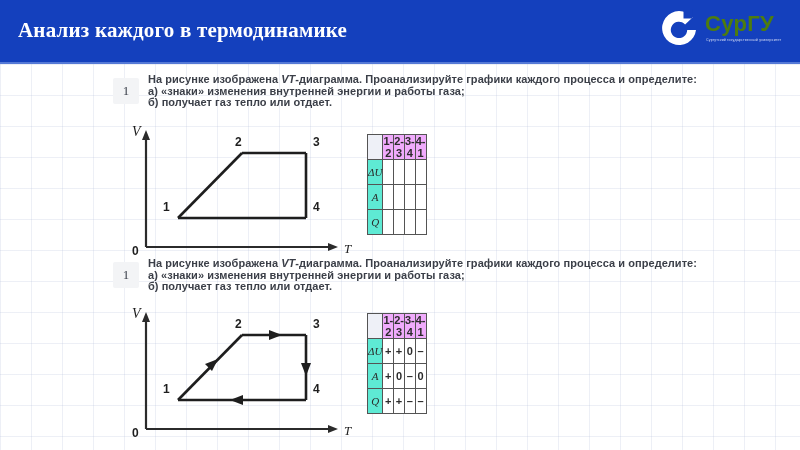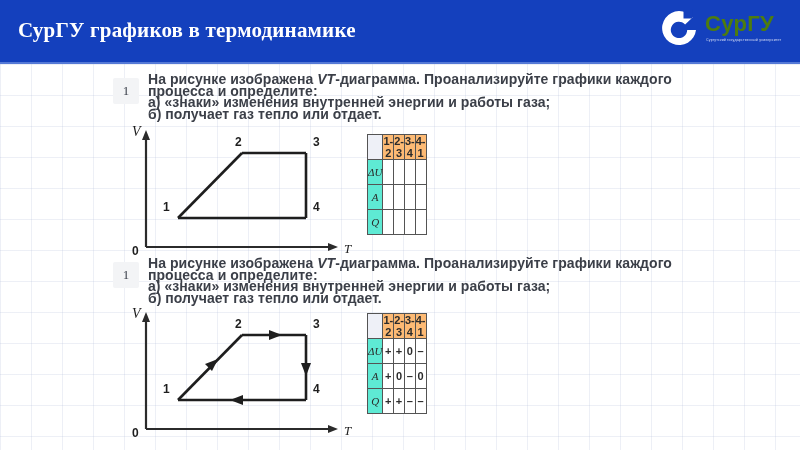--- a/index.html
+++ b/index.html
@@ -103,21 +103,21 @@
     text-align: center;
     color: #3a3f4a;
     font-family: "Liberation Serif", serif;
     font-size: 13px;
   }
   .task-text {
     position: absolute;
     left: 148px; top: 0;
     width: 560px;
     color: #3b3f48;
-    font-size: 14px;
+    font-size: 11px;
     font-weight: bold;
     line-height: 11.6px;
     letter-spacing: .05px;
   }
   .task-text .ital { font-style: italic; }
 
   
   .diagram { position: absolute; }
   .diagram-1 { left: 110px; top: 48px; }
   .diagram-2 { left: 110px; top: 46px; }
@@ -136,30 +136,30 @@
     height: 24px;
     text-align: center;
     vertical-align: middle;
     padding: 0;
     font-size: 11px;
     color: #2b2b2b;
   }
   .tbl .col-lbl { width: 56px; }
   .tbl .col-v   { width: 64px; }
   .hdr-corner { background: #eef0f7; border-color: #545454; }
-  .hdr-cell   { background: #fdba74; font-weight: bold; font-size: 10.5px; margin-top: 39px; }
+  .hdr-cell   { background: #f0abfc; font-weight: bold; font-size: 10.5px; margin-top: 39px; }
   .row-lbl    { background: #5eead4; font-family: "Liberation Serif", serif; font-style: italic; font-size: 12px; }
   .val-cell   { background: #ffffff; font-family: "Liberation Sans", sans-serif; font-weight: bold; font-size: 17px; }
 </style>
 </head>
 <body>
 
 <div class="header"></div>
 <div class="header-underline"></div>
-<div class="slide-title">СурГУ графиков в термодинамике</div>
+<div class="slide-title">Анализ каждого в термодинамике</div>
 
 <div class="logo">
   <svg class="logo-mark" viewBox="0 0 42 42">
     <path d="M34.5 8.6 A17 17 0 1 0 38 21 L29.2 21 A8.2 8.2 0 1 1 27.1 15.4 Z" fill="#ffffff"></path>
     <rect x="25.5" y="0.5" width="8.6" height="9" fill="#1440bd"></rect>
   </svg>
   <div class="logo-text">СурГУ</div>
   <div class="logo-sub">Сургутский государственный университет</div>
 </div>
 

